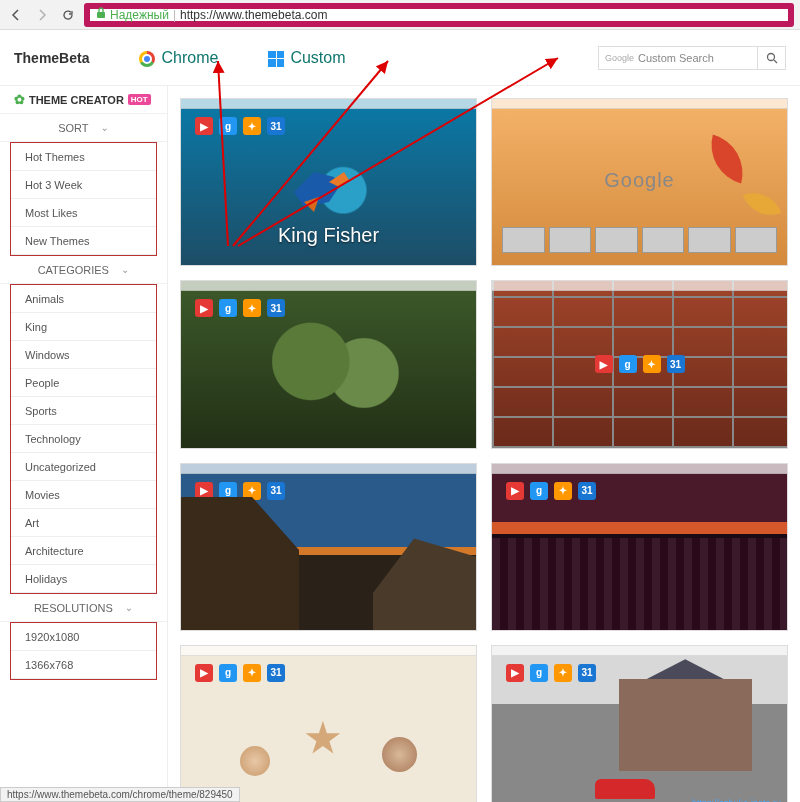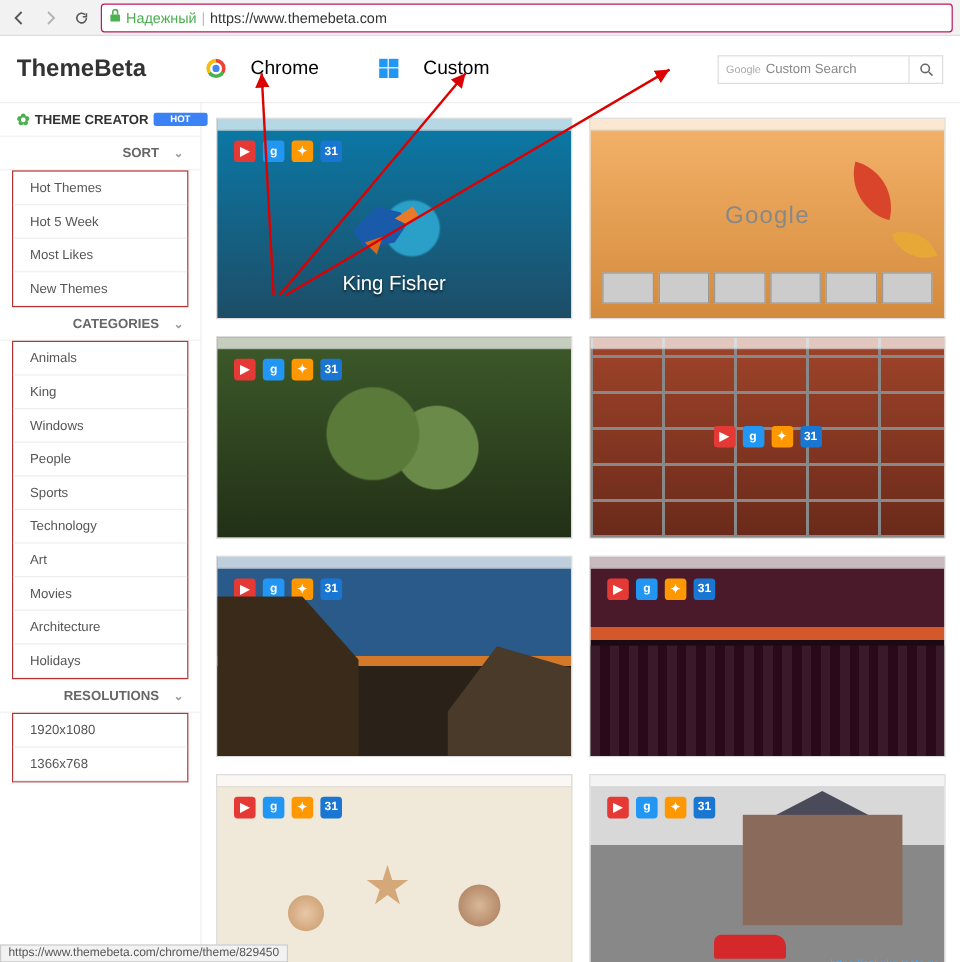--- a/index.html
+++ b/index.html
@@ -2,62 +2,62 @@
 <html><head>
 <meta charset="utf-8">
 <style>
 * { box-sizing: border-box; margin: 0; padding: 0; }
 body { font-family: Arial, Helvetica, sans-serif; font-size: 12px; background: #fff; width: 800px; }
 
 
 .browser-bar { height: 30px; background: #f2f2f2; border-bottom: 1px solid #ddd; display: flex; align-items: center; padding: 0 6px; gap: 6px; }
 .nav-btn { width: 20px; height: 20px; display: flex; align-items: center; justify-content: center; color: #555; border-radius: 50%; font-size: 14px; }
 .nav-btn.disabled { opacity: .4; }
-.addr { flex: 1; height: 24px; background: #fff; border: 1px solid #be185d; border-radius: 3px; display: flex; align-items: center; padding: 0 6px; gap: 4px; font-size: 12px; }
+.addr { flex: 1; height: 24px; background: #fff; border: 6px solid #be185d; border-radius: 3px; display: flex; align-items: center; padding: 0 6px; gap: 4px; font-size: 12px; }
 .addr .lock { color: #4caf50; }
 .addr .secure { color: #4caf50; }
 .addr .sep { color: #bbb; }
 .addr .url { color: #333; }
 
 
 .site-header { height: 56px; display: flex; align-items: center; padding: 0 14px; border-bottom: 1px solid #eee; gap: 50px; }
-.logo { font-weight: bold; font-size: 20px; color: #333; }
-.nav-item { display: flex; align-items: flex-start; gap: 21px; color: #000000; font-size: 16px; cursor: pointer; }
+.logo { font-weight: bold; font-size: 14px; color: #333; }
+.nav-item { display: flex; align-items: flex-end; gap: 6px; color: #0f766e; font-size: 16px; cursor: pointer; }
 .chrome-circle { width: 16px; height: 16px; border-radius: 50%; background: conic-gradient(#ea4335 0 33%, #4caf50 33% 66%, #fbbc05 66% 100%); position: relative; }
 .chrome-circle::after { content: ""; position: absolute; inset: 3px; background: #4285f4; border: 2px solid #fff; border-radius: 50%; }
 .win-icon { width: 16px; height: 16px; display: grid; grid-template-columns: 1fr 1fr; grid-template-rows: 1fr 1fr; gap: 1px; }
 .win-icon span { background: #2196f3; }
 .search-wrap { margin-left: auto; display: flex; align-items: center; }
 .search-box { width: 160px; height: 24px; border: 1px solid #ddd; font-size: 11px; padding: 0 6px; color: #888; display: flex; align-items: center; gap: 4px; }
 .google-tiny { font-size: 9px; color: #aaa; }
 .search-btn { width: 28px; height: 24px; border: 1px solid #ddd; border-left: none; display: flex; align-items: center; justify-content: center; color: #666; }
 
 
 .layout { display: flex; }
 .sidebar { width: 168px; border-right: 1px solid #eee; padding-bottom: 20px; }
 .sb-row { height: 28px; display: flex; align-items: center; padding: 0 14px; font-size: 11px; color: #555; border-bottom: 1px solid #f0f0f0; cursor: pointer; white-space: nowrap; }
-.sb-header { font-weight: bold; color: #666; text-transform: uppercase; justify-content: flex-end; gap: 12px; }
+.sb-header { font-weight: normal; color: #666; text-transform: uppercase; justify-content: center; gap: 12px; }
 .sb-theme-creator { font-weight: bold; color: #333; }
 .tc-icon { color: #4caf50; margin-right: 4px; font-size: 13px; }
-.hot-badge { background: #3b82f6; color: #fff; font-size: 8px; padding: 1px 14px; border-radius: 2px; margin-left: 4px; }
+.hot-badge { background: #ec4899; color: #fff; font-size: 8px; padding: 1px 3px; border-radius: 2px; margin-left: 4px; }
 .sb-group { border: 1px solid #b73333; margin: 0 10px; }
 .sb-group .sb-row { border-bottom: 1px solid #eee; }
 .chev { color: #999; font-size: 10px; }
 
 
 .main { flex: 1; padding: 12px; display: grid; grid-template-columns: 1fr 1fr; gap: 14px; position: relative; }
 .thumb { aspect-ratio: 300/170; border: 1px solid #ddd; position: relative; overflow: hidden; }
 .tabbar { position: absolute; top: 0; left: 0; right: 0; height: 10px; background: rgba(255,255,255,.7); border-bottom: 1px solid rgba(0,0,0,.1); }
 .bookmarks { position: absolute; top: 18px; left: 14px; display: flex; gap: 6px; }
 .bm { width: 18px; height: 18px; border-radius: 3px; display: flex; align-items: center; justify-content: center; color: #fff; font-size: 10px; font-weight: bold; }
 .bm.yt { background: #e53935; }
 .bm.g { background: #2196f3; }
 .bm.cam { background: #ff9800; }
 .bm.cal { background: #1976d2; }
-.caption { position: absolute; left: 0; right: 0; bottom: 18px; text-align: center; color: #fff; font-size: 17px; text-shadow: 0 1px 2px rgba(0,0,0,.6); }
+.caption { position: absolute; left: 0; right: 0; bottom: 18px; text-align: center; color: #fff; font-size: 20px; text-shadow: 0 1px 2px rgba(0,0,0,.6); }
 
 
 .bg1 { background: radial-gradient(circle at 55% 55%, #2aa0c8 0 12%, transparent 13%), linear-gradient(#0a7aa8,#1d4d66); }
 .bird { position: absolute; left: 35%; top: 32%; width: 80px; height: 70px; }
 .bg2 { background: linear-gradient(#f4b36a,#d48a3c); }
 .leaf1 { position:absolute; width:40px;height:40px;background:#d9452a;right:40px;top:40px;transform:rotate(15deg);border-radius:0 100% 0 100%; }
 .leaf2 { position:absolute; width:30px;height:30px;background:#e8a838;right:10px;top:90px;transform:rotate(-20deg);border-radius:0 100% 0 100%; }
 .gbar { position:absolute;left:50%;top:42%;transform:translateX(-50%);color:#888;font-size:20px;letter-spacing:1px;}
 .thumbs-row{position:absolute;bottom:12px;left:10px;right:10px;display:flex;gap:4px;}
 .thumbs-row span{flex:1;height:26px;background:#ccc;border:1px solid #999;}
@@ -153,38 +153,39 @@
       <span>THEME CREATOR</span>
       <span class="hot-badge">HOT</span>
     </div>
 
     <div class="sb-row sb-header">
       <span>SORT</span>
       <span class="chev">⌄</span>
     </div>
     <div class="sb-group">
       <div class="sb-row">Hot Themes</div>
-      <div class="sb-row">Hot 5 Week</div>
+      <div class="sb-row">Hot 3 Week</div>
       <div class="sb-row">Most Likes</div>
       <div class="sb-row">New Themes</div>
     </div>
 
     <div class="sb-row sb-header">
       <span>CATEGORIES</span>
       <span class="chev">⌄</span>
     </div>
     <div class="sb-group">
       <div class="sb-row">Animals</div>
       <div class="sb-row">King</div>
       <div class="sb-row">Windows</div>
       <div class="sb-row">People</div>
       <div class="sb-row">Sports</div>
       <div class="sb-row">Technology</div>
+      <div class="sb-row">Uncategorized</div>
+      <div class="sb-row">Movies</div>
       <div class="sb-row">Art</div>
-      <div class="sb-row">Movies</div>
       <div class="sb-row">Architecture</div>
       <div class="sb-row">Holidays</div>
     </div>
 
     <div class="sb-row sb-header">
       <span>RESOLUTIONS</span>
       <span class="chev">⌄</span>
     </div>
     <div class="sb-group">
       <div class="sb-row">1920x1080</div>

